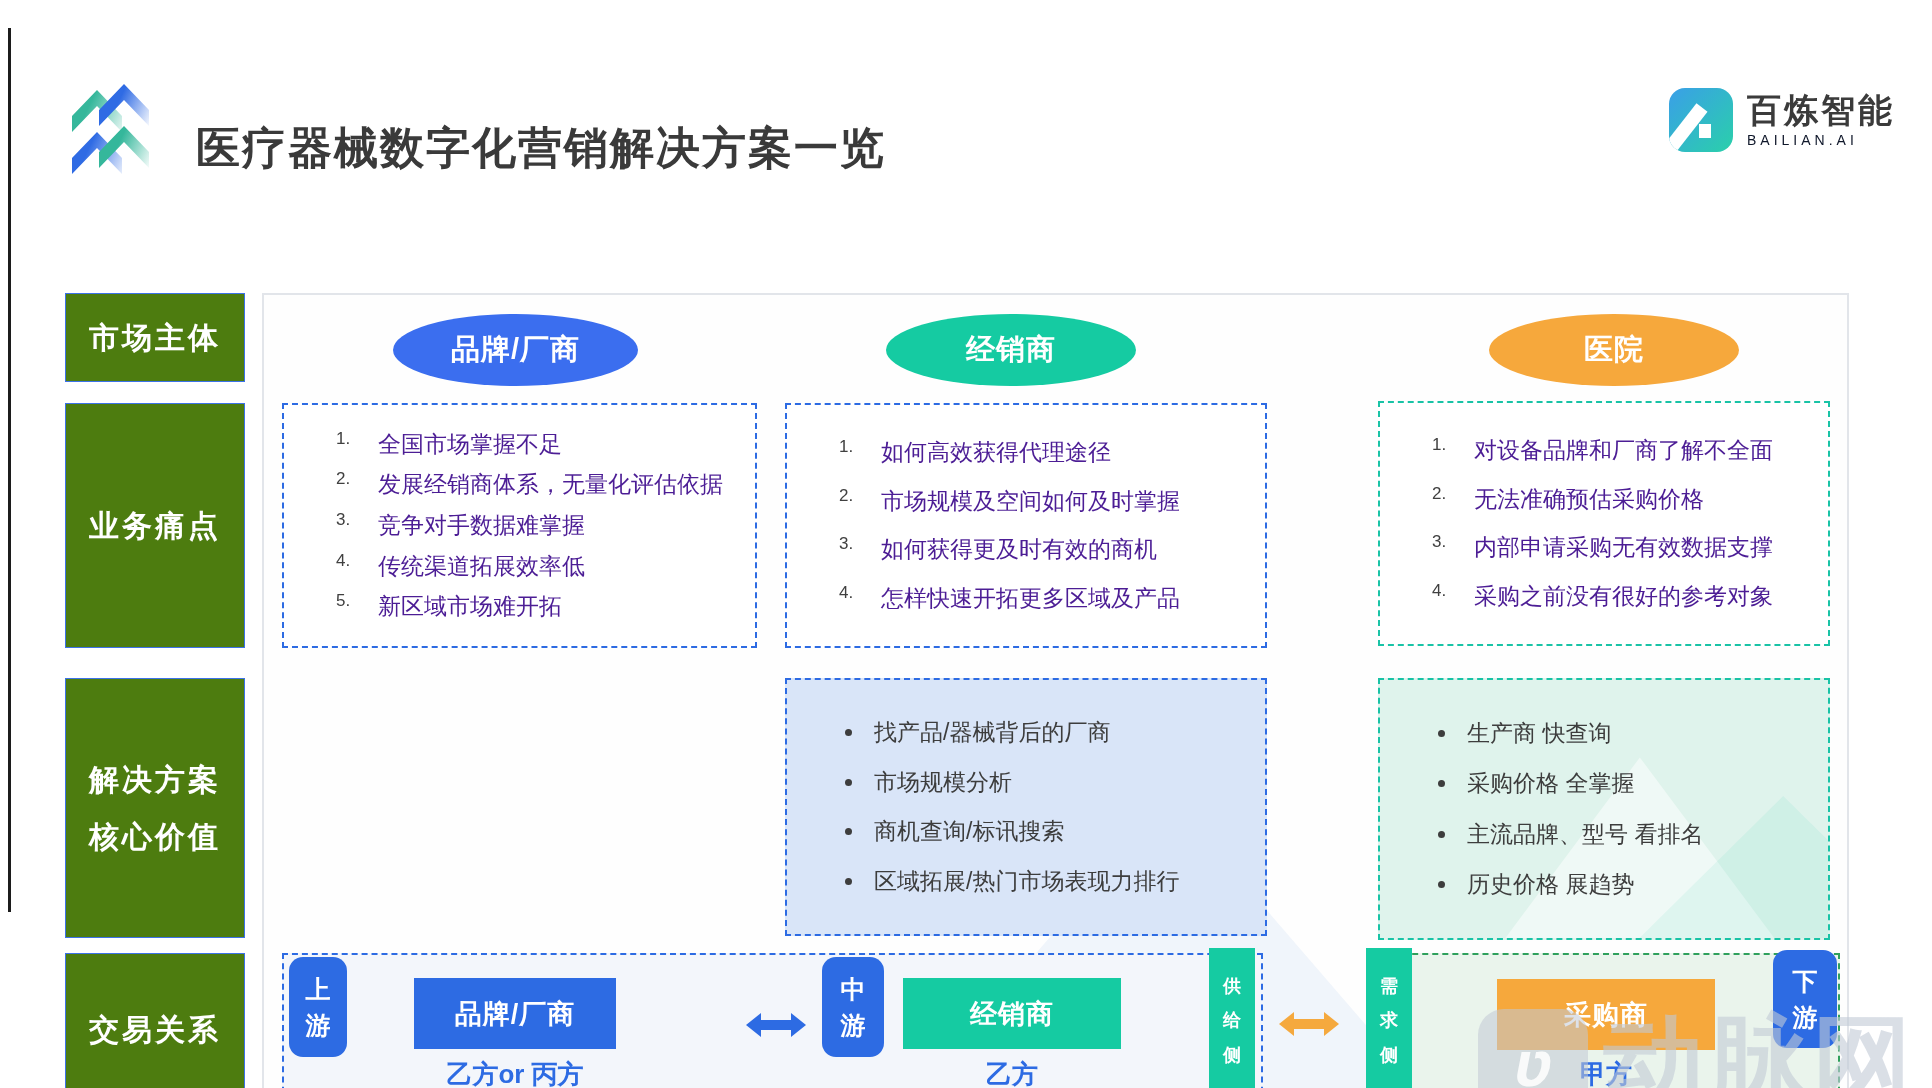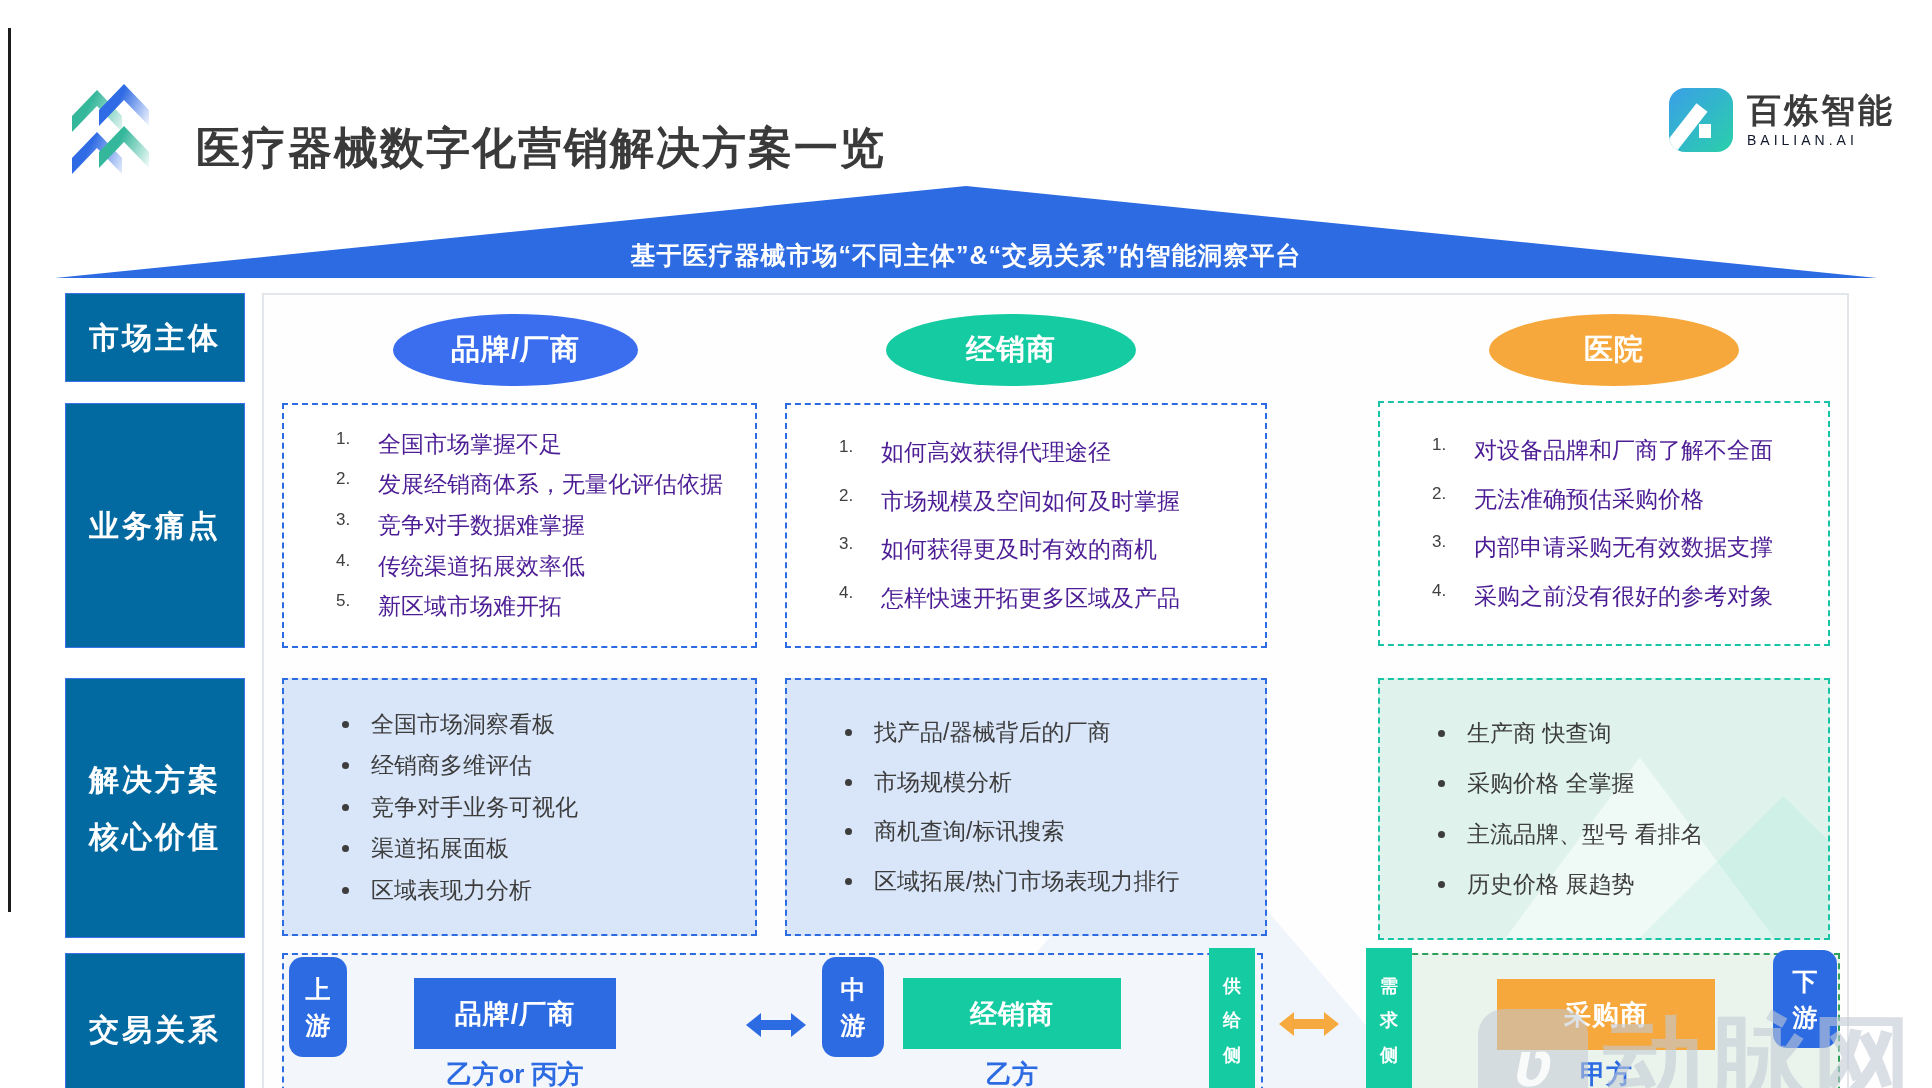--- a/index.html
+++ b/index.html
@@ -24,21 +24,21 @@
   .bmark .hole{position:absolute;left:30px;top:36px;width:12px;height:14px;background:#ffffff;}
   .brand-names{display:flex;flex-direction:column;line-height:1.1;}
   .brand-cn{font-size:34px;font-weight:700;color:#3b3b3b;letter-spacing:3px;}
   .brand-en{font-size:14px;color:#0f172a;letter-spacing:4px;margin-top:4px;}
   
   .banner{position:absolute;left:55px;top:158px;width:1822px;height:92px;background:#2d6be3;
     clip-path:polygon(0 100%,50% 0,100% 100%);}
   .banner-text{position:absolute;left:0;right:0;bottom:6px;text-align:center;
     color:#ffffff;font-size:25px;font-weight:700;letter-spacing:1px;}
   
-  .row-label{position:absolute;left:65px;width:178px;background:#0369a1;border:1px solid #3c72e8;
+  .row-label{position:absolute;left:65px;width:178px;background:#4d7c0f;border:1px solid #3c72e8;
     display:flex;flex-direction:column;align-items:center;justify-content:center;
     color:#ffffff;font-size:30px;font-weight:700;letter-spacing:3px;text-align:center;line-height:1.9;}
   .rl-1{top:265px;height:87px;}
   .rl-2{top:375px;height:243px;}
   .rl-3{top:650px;height:258px;}
   .rl-4{top:925px;height:150px;}
   
   .panel{position:absolute;left:262px;top:265px;width:1583px;height:818px;background:#fefefe;border:2px solid #e2e5ea;z-index:0;}
   .deco-tri{position:absolute;z-index:1;}
   .deco-main{left:900px;top:770px;width:540px;height:313px;background:#e3edf8;opacity:.55;
@@ -128,23 +128,20 @@
     <div class="bmark">
       <span class="slash"></span>
       <span class="hole"></span>
     </div>
     <div class="brand-names">
       <span class="brand-cn">百炼智能</span>
       <span class="brand-en">BAILIAN.AI</span>
     </div>
   </div>
 
-  <div class="banner">
-    <div class="banner-text">基于医疗器械市场“不同主体”&amp;“交易关系”的智能洞察平台</div>
-  </div>
 
   <div class="panel"></div>
   <div class="deco-tri deco-main"></div>
 
   <div class="row-label rl-1">
     <span>市场主体</span>
   </div>
   <div class="row-label rl-2">
     <span>业务痛点</span>
   </div>
@@ -211,39 +208,20 @@
         </li>
       <li>
           <span>内部申请采购无有效数据支撑</span>
         </li>
       <li>
           <span>采购之前没有很好的参考对象</span>
         </li>
     </ol>
   </div>
 
-  <div class="sbox s1">
-    <ul class="sol-list">
-      <li>
-          <span>全国市场洞察看板</span>
-        </li>
-      <li>
-          <span>经销商多维评估</span>
-        </li>
-      <li>
-          <span>竞争对手业务可视化</span>
-        </li>
-      <li>
-          <span>渠道拓展面板</span>
-        </li>
-      <li>
-          <span>区域表现力分析</span>
-        </li>
-    </ul>
-  </div>
   <div class="sbox s2">
     <ul class="sol-list">
       <li>
           <span>找产品/器械背后的厂商</span>
         </li>
       <li>
           <span>市场规模分析</span>
         </li>
       <li>
           <span>商机查询/标讯搜索</span>

